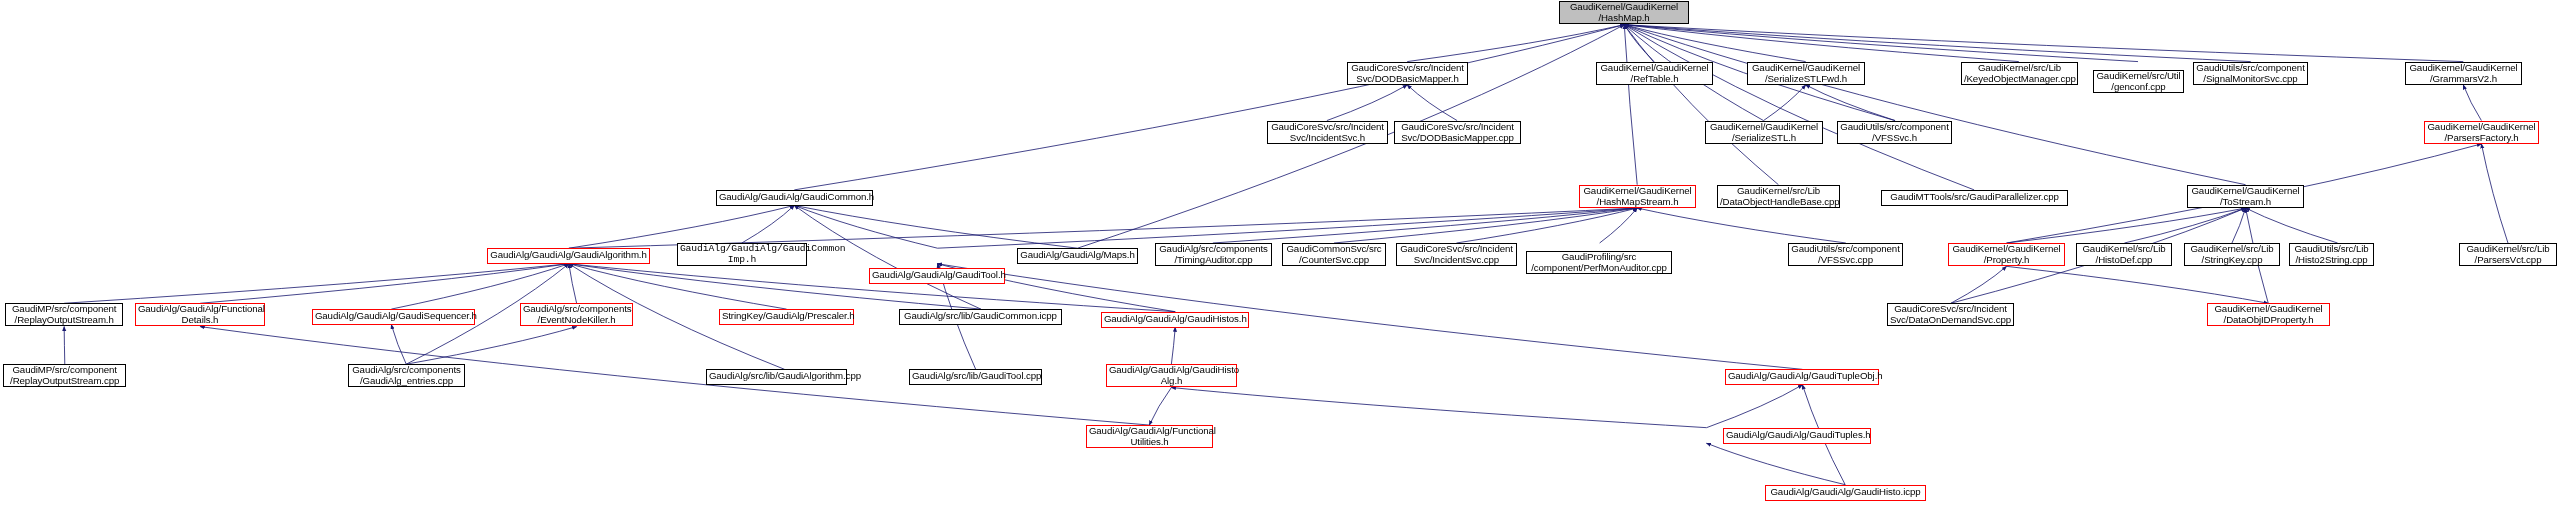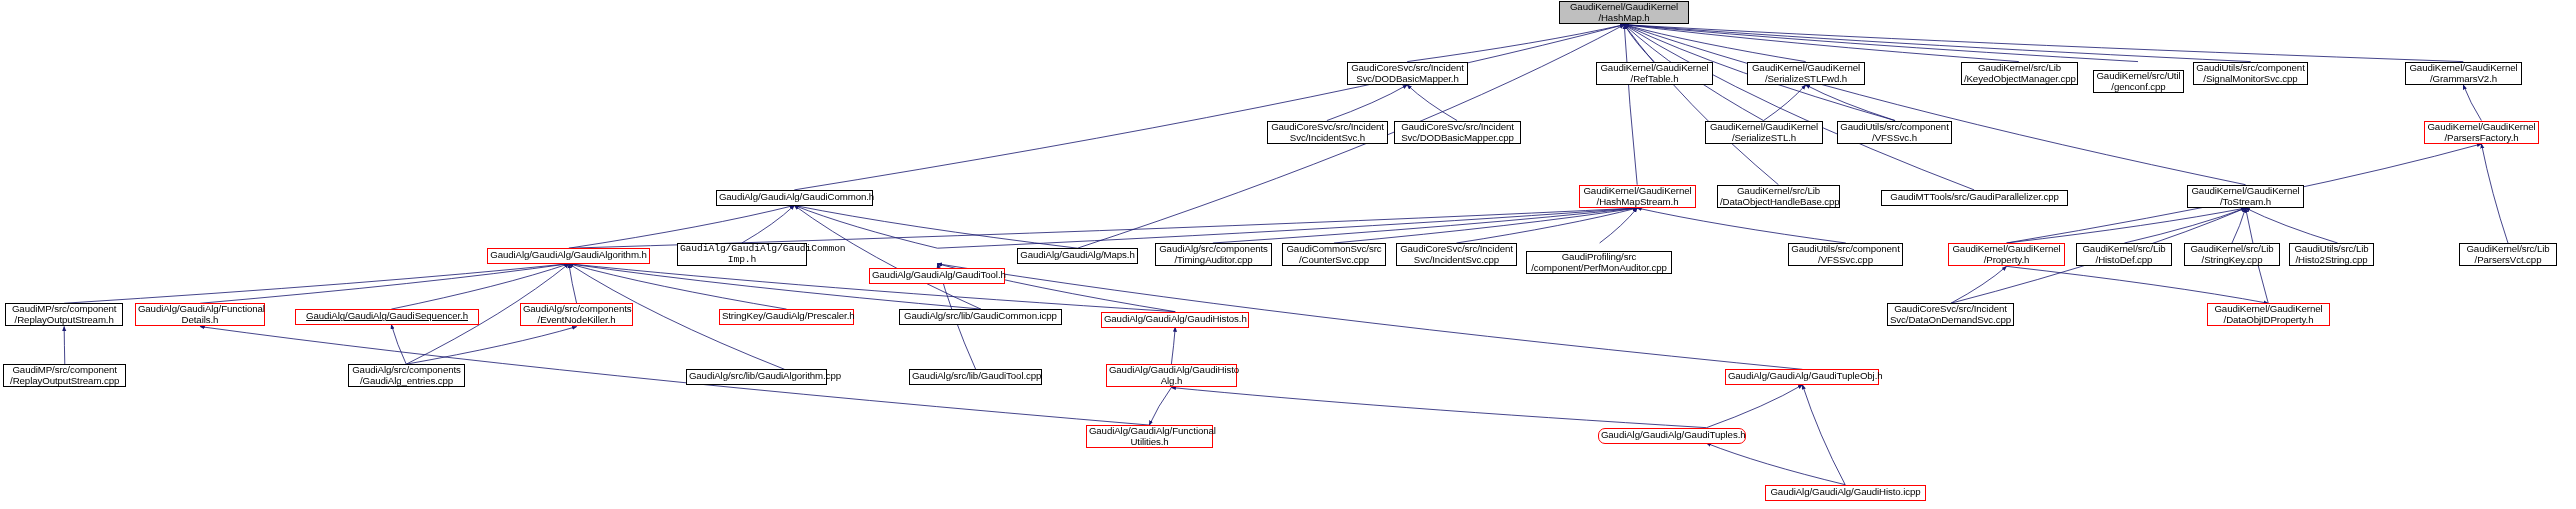--- a/index.html
+++ b/index.html
@@ -166,38 +166,38 @@
       <div class="node" style="left: 2184px; top: 243px; width: 96px; height: 23px;"><span>GaudiKernel/src/Lib
 /StringKey.cpp</span></div>
       <div class="node" style="left: 2289px; top: 243px; width: 85px; height: 23px;"><span>GaudiUtils/src/Lib
 /Histo2String.cpp</span></div>
       <div class="node" style="left: 2459px; top: 243px; width: 98px; height: 23px;"><span>GaudiKernel/src/Lib
 /ParsersVct.cpp</span></div>
       <div class="node" style="left: 5.2px; top: 303px; width: 118px; height: 23px;"><span>GaudiMP/src/component
 /ReplayOutputStream.h</span></div>
       <div class="node red" style="left: 135px; top: 303px; width: 130px; height: 23px;"><span>GaudiAlg/GaudiAlg/Functional
 Details.h</span></div>
-      <div class="node red" style="left: 295px; top: 309px; width: 184px; height: 15.5px; text-decoration: underline;"><span>GaudiAlg/GaudiAlg/GaudiSequencer.h</span></div>
+      <div class="node red" style="left: 312px; top: 309px; width: 163px; height: 15.5px;"><span>GaudiAlg/GaudiAlg/GaudiSequencer.h</span></div>
       <div class="node red" style="left: 520px; top: 303px; width: 113px; height: 23px;"><span>GaudiAlg/src/components
 /EventNodeKiller.h</span></div>
       <div class="node red" style="left: 719px; top: 309px; width: 135px; height: 15.5px;"><span>StringKey/GaudiAlg/Prescaler.h</span></div>
       <div class="node" style="left: 899px; top: 309px; width: 163px; height: 15.5px;"><span>GaudiAlg/src/lib/GaudiCommon.icpp</span></div>
       <div class="node red" style="left: 1101px; top: 312px; width: 148px; height: 15.5px;"><span>GaudiAlg/GaudiAlg/GaudiHistos.h</span></div>
       <div class="node" style="left: 1887px; top: 303px; width: 127px; height: 23px;"><span>GaudiCoreSvc/src/Incident
 Svc/DataOnDemandSvc.cpp</span></div>
       <div class="node red" style="left: 2207px; top: 303px; width: 123px; height: 23px;"><span>GaudiKernel/GaudiKernel
 /DataObjIDProperty.h</span></div>
       <div class="node" style="left: 3.2px; top: 364px; width: 123px; height: 23px;"><span>GaudiMP/src/component
 /ReplayOutputStream.cpp</span></div>
       <div class="node" style="left: 348px; top: 364px; width: 117px; height: 23px;"><span>GaudiAlg/src/components
 /GaudiAlg_entries.cpp</span></div>
-      <div class="node" style="left: 686px; top: 369px; width: 141px; height: 15.5px;"><span>GaudiAlg/src/lib/GaudiAlgorithm.cpp</span></div>
+      <div class="node" style="left: 706px; top: 369px; width: 141px; height: 15.5px;"><span>GaudiAlg/src/lib/GaudiAlgorithm.cpp</span></div>
       <div class="node" style="left: 909px; top: 369px; width: 133px; height: 15.5px;"><span>GaudiAlg/src/lib/GaudiTool.cpp</span></div>
       <div class="node red" style="left: 1106px; top: 364px; width: 131px; height: 23px;"><span>GaudiAlg/GaudiAlg/GaudiHisto
 Alg.h</span></div>
       <div class="node red" style="left: 1725px; top: 369px; width: 154px; height: 15.5px;"><span>GaudiAlg/GaudiAlg/GaudiTupleObj.h</span></div>
       <div class="node red" style="left: 1086px; top: 425px; width: 127px; height: 23px;"><span>GaudiAlg/GaudiAlg/Functional
 Utilities.h</span></div>
-      <div class="node red" style="left: 1598px; top: 428px; width: 148px; height: 15.5px; border-radius: 7px;"><span>GaudiAlg/GaudiAlg/GaudiTuples.h</span></div>
+      <div class="node red" style="left: 1723px; top: 428px; width: 148px; height: 15.5px;"><span>GaudiAlg/GaudiAlg/GaudiTuples.h</span></div>
       <div class="node red" style="left: 1765px; top: 485px; width: 161px; height: 15.5px;"><span>GaudiAlg/GaudiAlg/GaudiHisto.icpp</span></div>
     </div>
 </div>
 
 
 </body></html>

